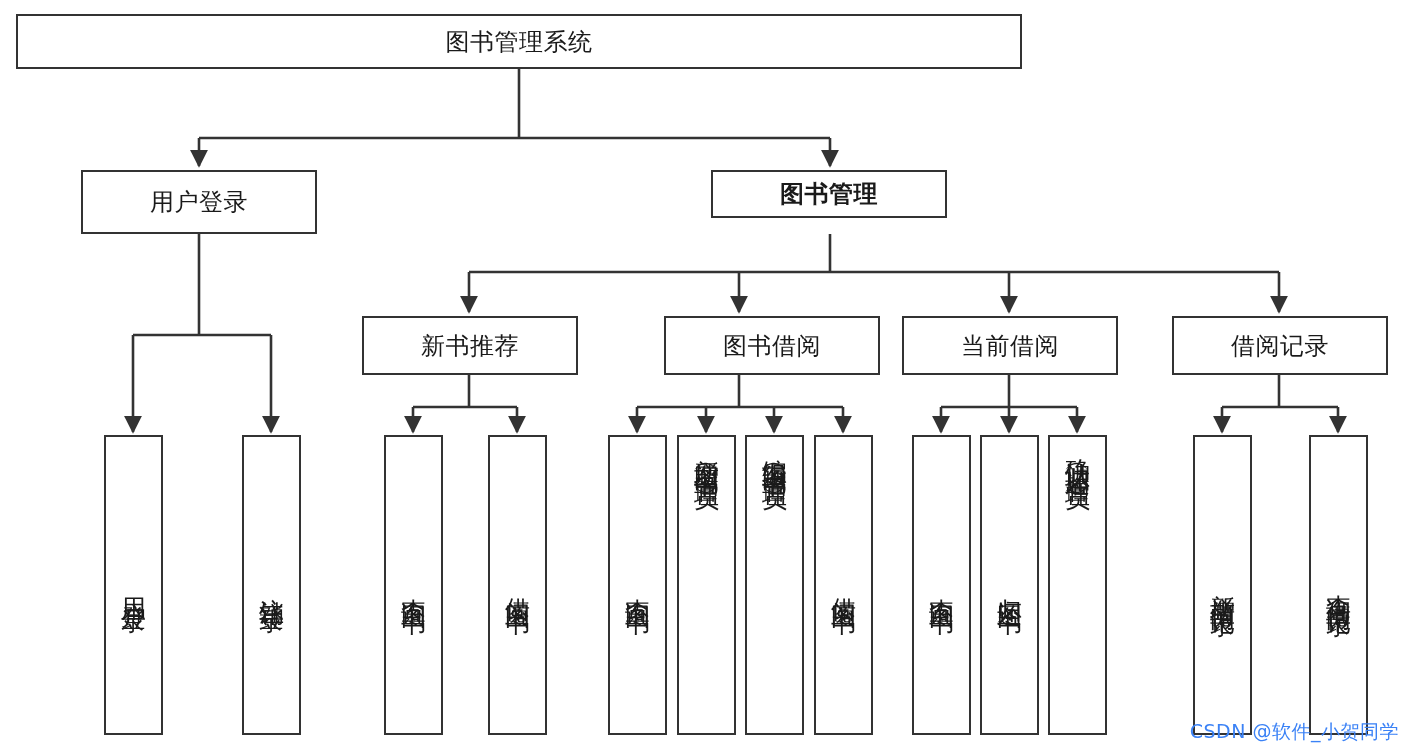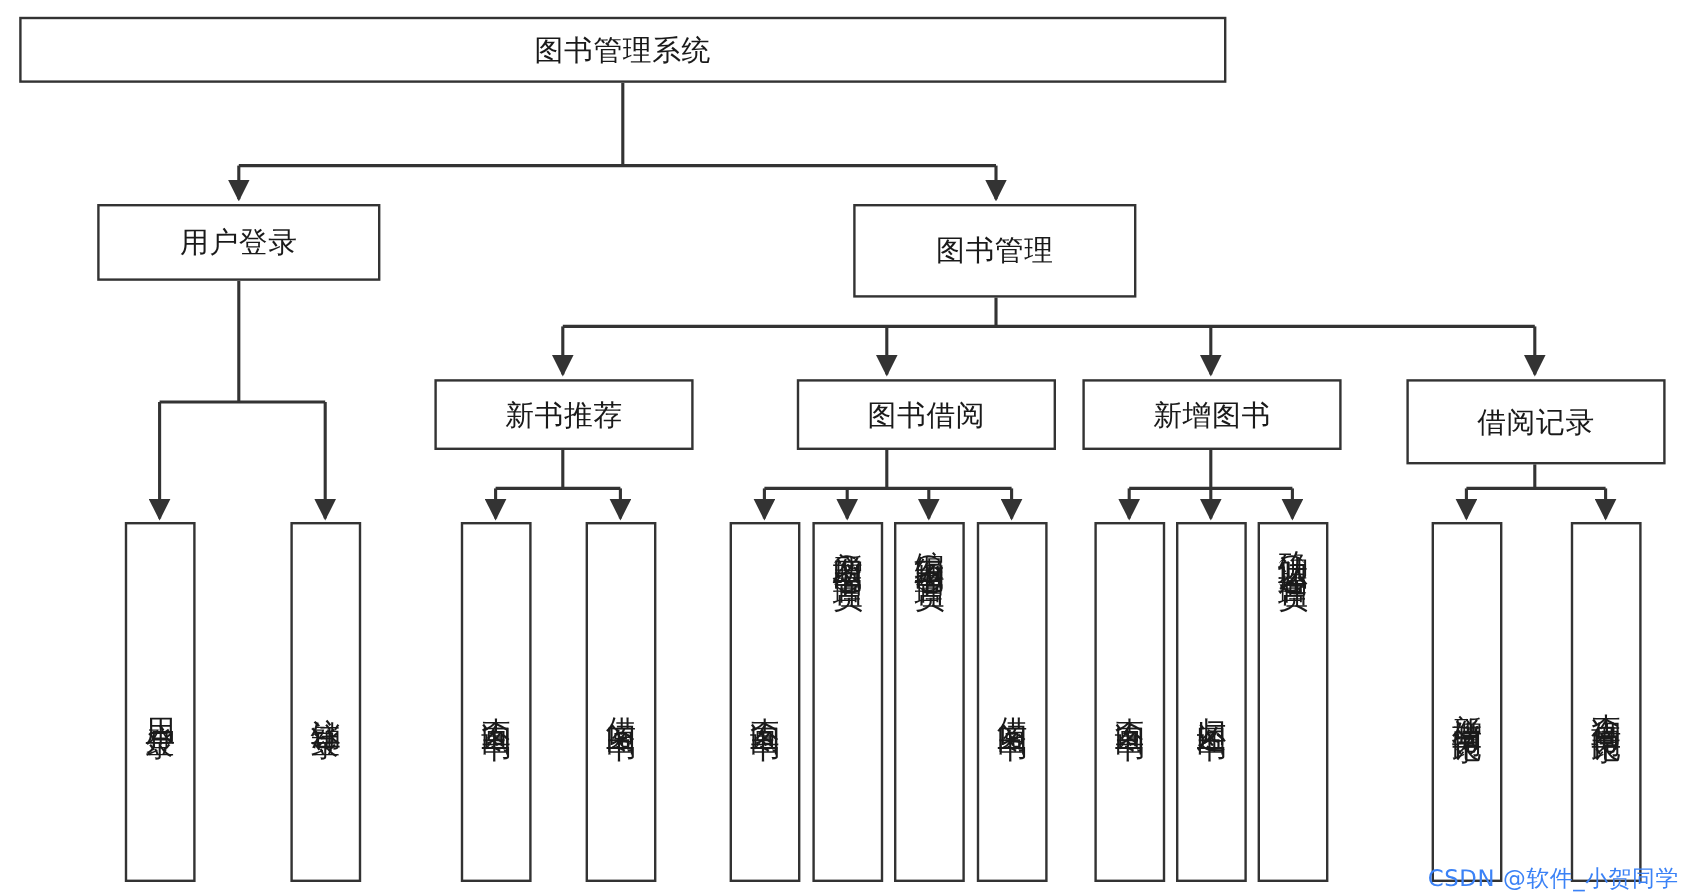--- a/index.html
+++ b/index.html
@@ -129,34 +129,34 @@
     </g>
   </svg>
 
   <div class="node-box node-root node-h" style="left:16px; top:14px; width:1006px; height:55px;">
     <span class="node-label">图书管理系统</span>
   </div>
 
   <div class="node-box node-h" style="left:81px; top:170px; width:236px; height:64px;">
     <span class="node-label">用户登录</span>
   </div>
-  <div class="node-box node-h" style="left:711px; top:170px; width:236px; height:78px;">
+  <div class="node-box node-h" style="left:711px; top:170px; width:236px; height:48px;font-weight:bold;">
     <span class="node-label">图书管理</span>
   </div>
 
   <div class="node-box node-h" style="left:362px; top:316px; width:216px; height:59px;">
     <span class="node-label">新书推荐</span>
   </div>
   <div class="node-box node-h" style="left:664px; top:316px; width:216px; height:59px;">
     <span class="node-label">图书借阅</span>
   </div>
   <div class="node-box node-h" style="left:902px; top:316px; width:216px; height:59px;">
-    <span class="node-label">新增图书</span>
-  </div>
-  <div class="node-box node-h" style="left:1172px; top:316px; width:216px; height:71px;">
+    <span class="node-label">当前借阅</span>
+  </div>
+  <div class="node-box node-h" style="left:1172px; top:316px; width:216px; height:59px;">
     <span class="node-label">借阅记录</span>
   </div>
 
   <div class="node-box node-v center-v" style="left:104px; top:435px; width:59px; height:300px;">
     <span class="node-label">用户登录</span>
   </div>
   <div class="node-box node-v center-v" style="left:242px; top:435px; width:59px; height:300px;">
     <span class="node-label">注销登录</span>
   </div>
 

